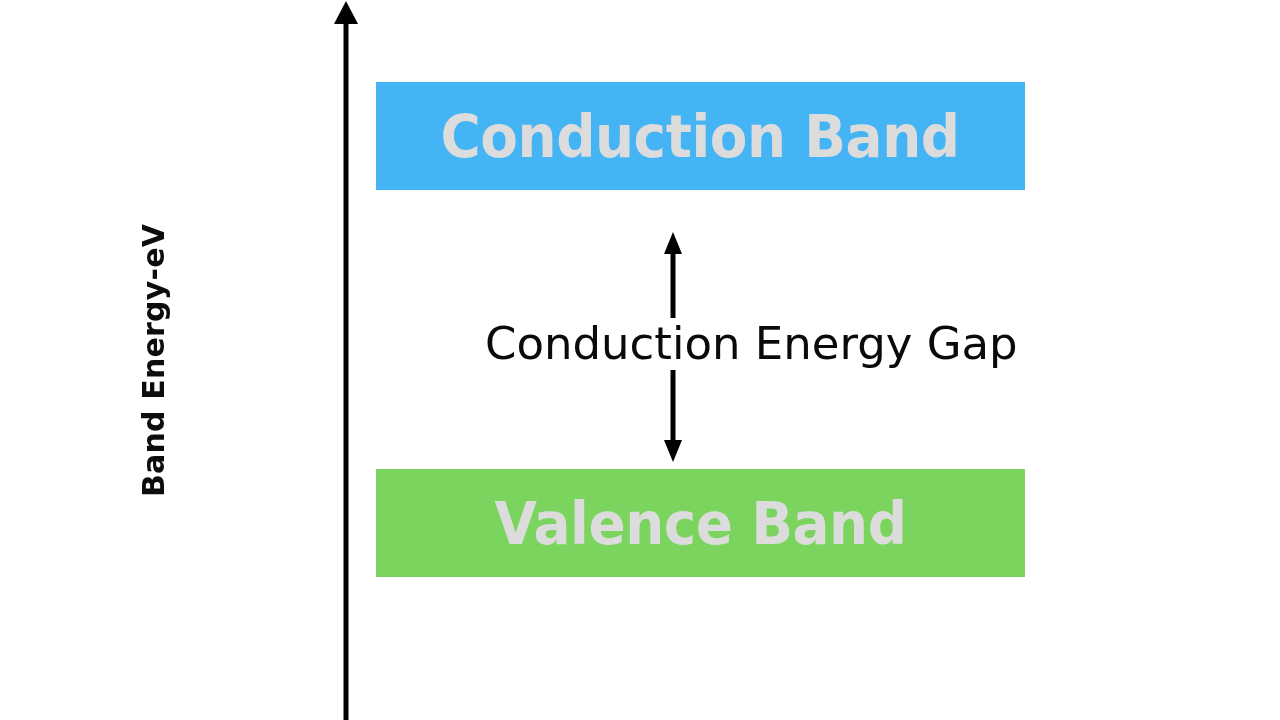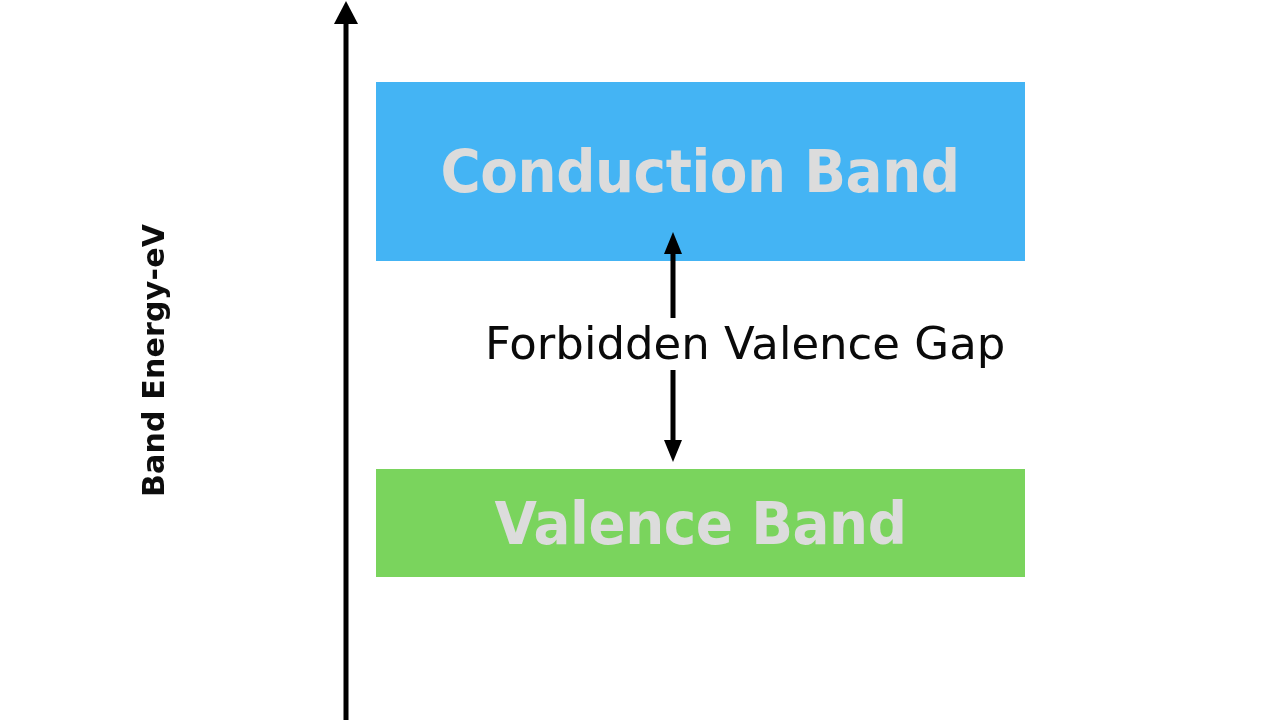--- a/index.html
+++ b/index.html
@@ -60,21 +60,21 @@
   .band-label {
     font-weight: bold;
     font-size: 59px;
     color: #dcdcdc;
     letter-spacing: -0.5px;
     font-family: "DejaVu Sans", "Liberation Sans", sans-serif;
     transform: scaleX(0.93);
   }
   #conduction-band {
     top: 82px;
-    height: 179px;
+    height: 108px;
     background: #44b4f4;
   }
   #valence-band {
     top: 469px;
     height: 108px;
     background: #7ad45d;
   }
 
   
   #gap-arrow {
@@ -119,19 +119,19 @@
     <span class="band-label">Conduction Band</span>
   </div>
 
   <svg id="gap-arrow" viewBox="0 0 66 240" width="66" height="240" aria-hidden="true">
     <polygon points="33,4 42,26 24,26" fill="#000000"></polygon>
     <line x1="33" y1="20" x2="33" y2="98" stroke="#000000" stroke-width="5"></line>
     <line x1="33" y1="142" x2="33" y2="216" stroke="#000000" stroke-width="5"></line>
     <polygon points="33,234 24,212 42,212" fill="#000000"></polygon>
   </svg>
 
-  <div id="gap-label">Forbidden Valence Gap</div>
+  <div id="gap-label">Conduction Energy Gap</div>
 
   <div class="band" id="valence-band">
     <span class="band-label">Valence Band</span>
   </div>
 
 </div>
 
 </body></html>

